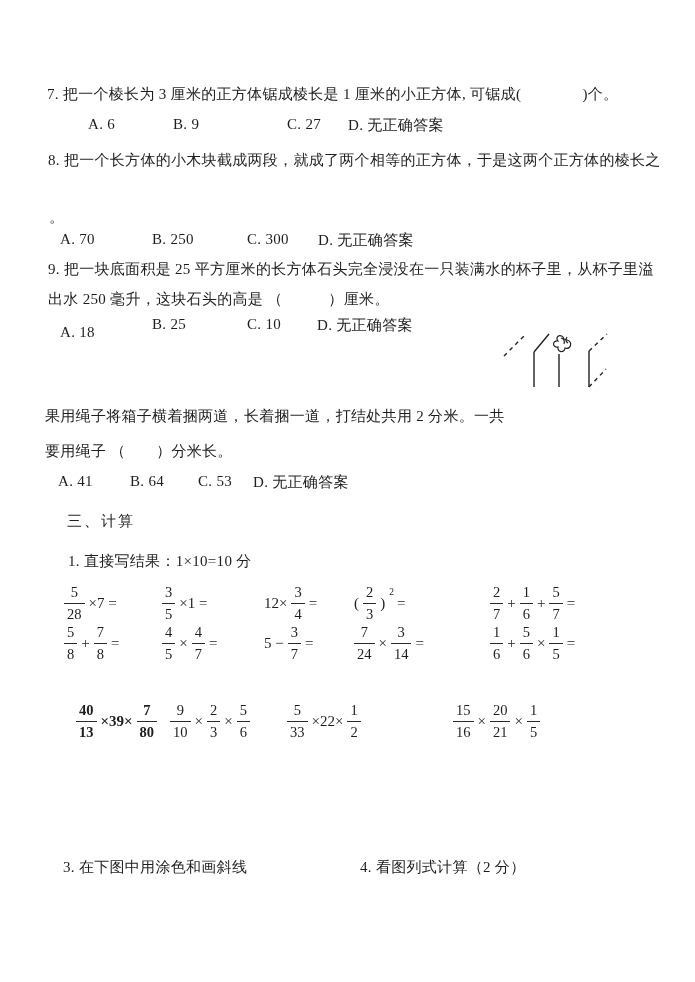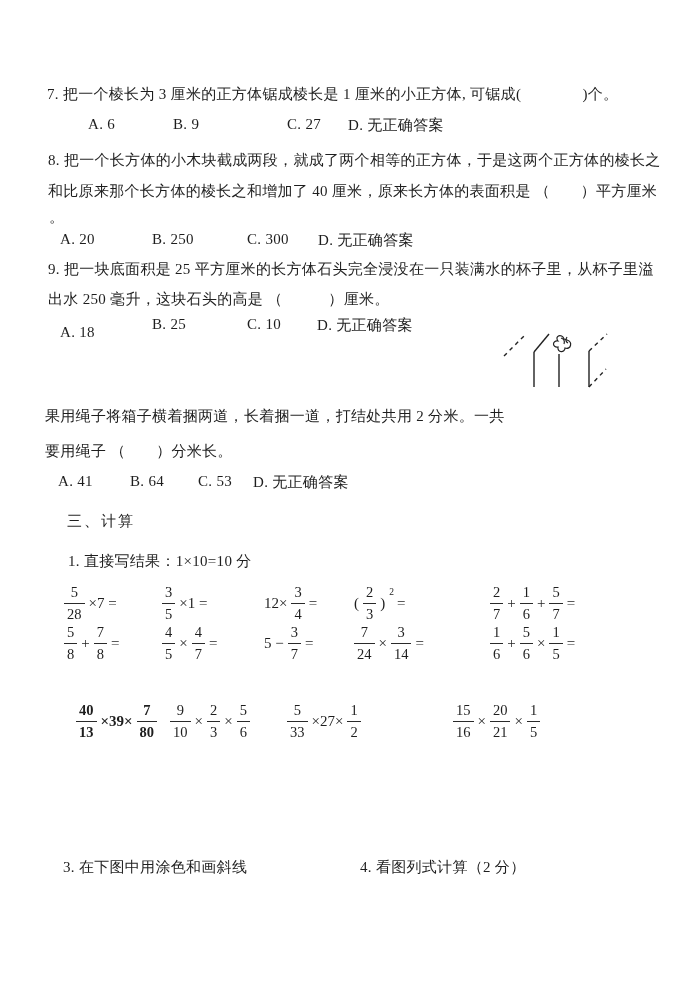--- a/index.html
+++ b/index.html
@@ -74,24 +74,23 @@
 
   <div class="line q7-l0">7. 把一个棱长为 3 厘米的正方体锯成棱长是 1 厘米的小正方体, 可锯成(　　　　)个。</div>
   <div class="opts opts-7">
     <span>A. 6</span>
     <span>B. 9</span>
     <span>C. 27</span>
     <span>D. 无正确答案</span>
   </div>
 
   <div class="line q8-l0">8. 把一个长方体的小木块截成两段，就成了两个相等的正方体，于是这两个正方体的棱长之</div>
-  <div class="line q8-l1">和比原来那个长方体的棱长之和增加了 40 厘米，原来长方体的表面积是 （　　）平方厘米</div>
   <div class="line q8-l2">。</div>
   <div class="opts opts-8">
-    <span>A. 20</span>
+    <span>A. 70</span>
     <span>B. 250</span>
     <span>C. 300</span>
     <span>D. 无正确答案</span>
   </div>
 
   <div class="line q9-l0">9. 把一块底面积是 25 平方厘米的长方体石头完全浸没在一只装满水的杯子里，从杯子里溢</div>
   <div class="line q9-l1">出水 250 毫升，这块石头的高是 （　　　）厘米。</div>
   <div class="opts opts-9">
     <span>A. 18</span>
     <span>B. 25</span>
@@ -267,21 +266,21 @@
         <span class="frac">
           <span class="n">5</span>
           <span class="d">6</span>
         </span>
       </span>
     <span class="expr c3">
         <span class="frac">
           <span class="n">5</span>
           <span class="d">33</span>
         </span>
-        <span class="op">×27×</span>
+        <span class="op">×22×</span>
         <span class="frac">
           <span class="n">1</span>
           <span class="d">2</span>
         </span>
       </span>
     <span class="expr c4">
         <span class="frac">
           <span class="n">15</span>
           <span class="d">16</span>
         </span>

